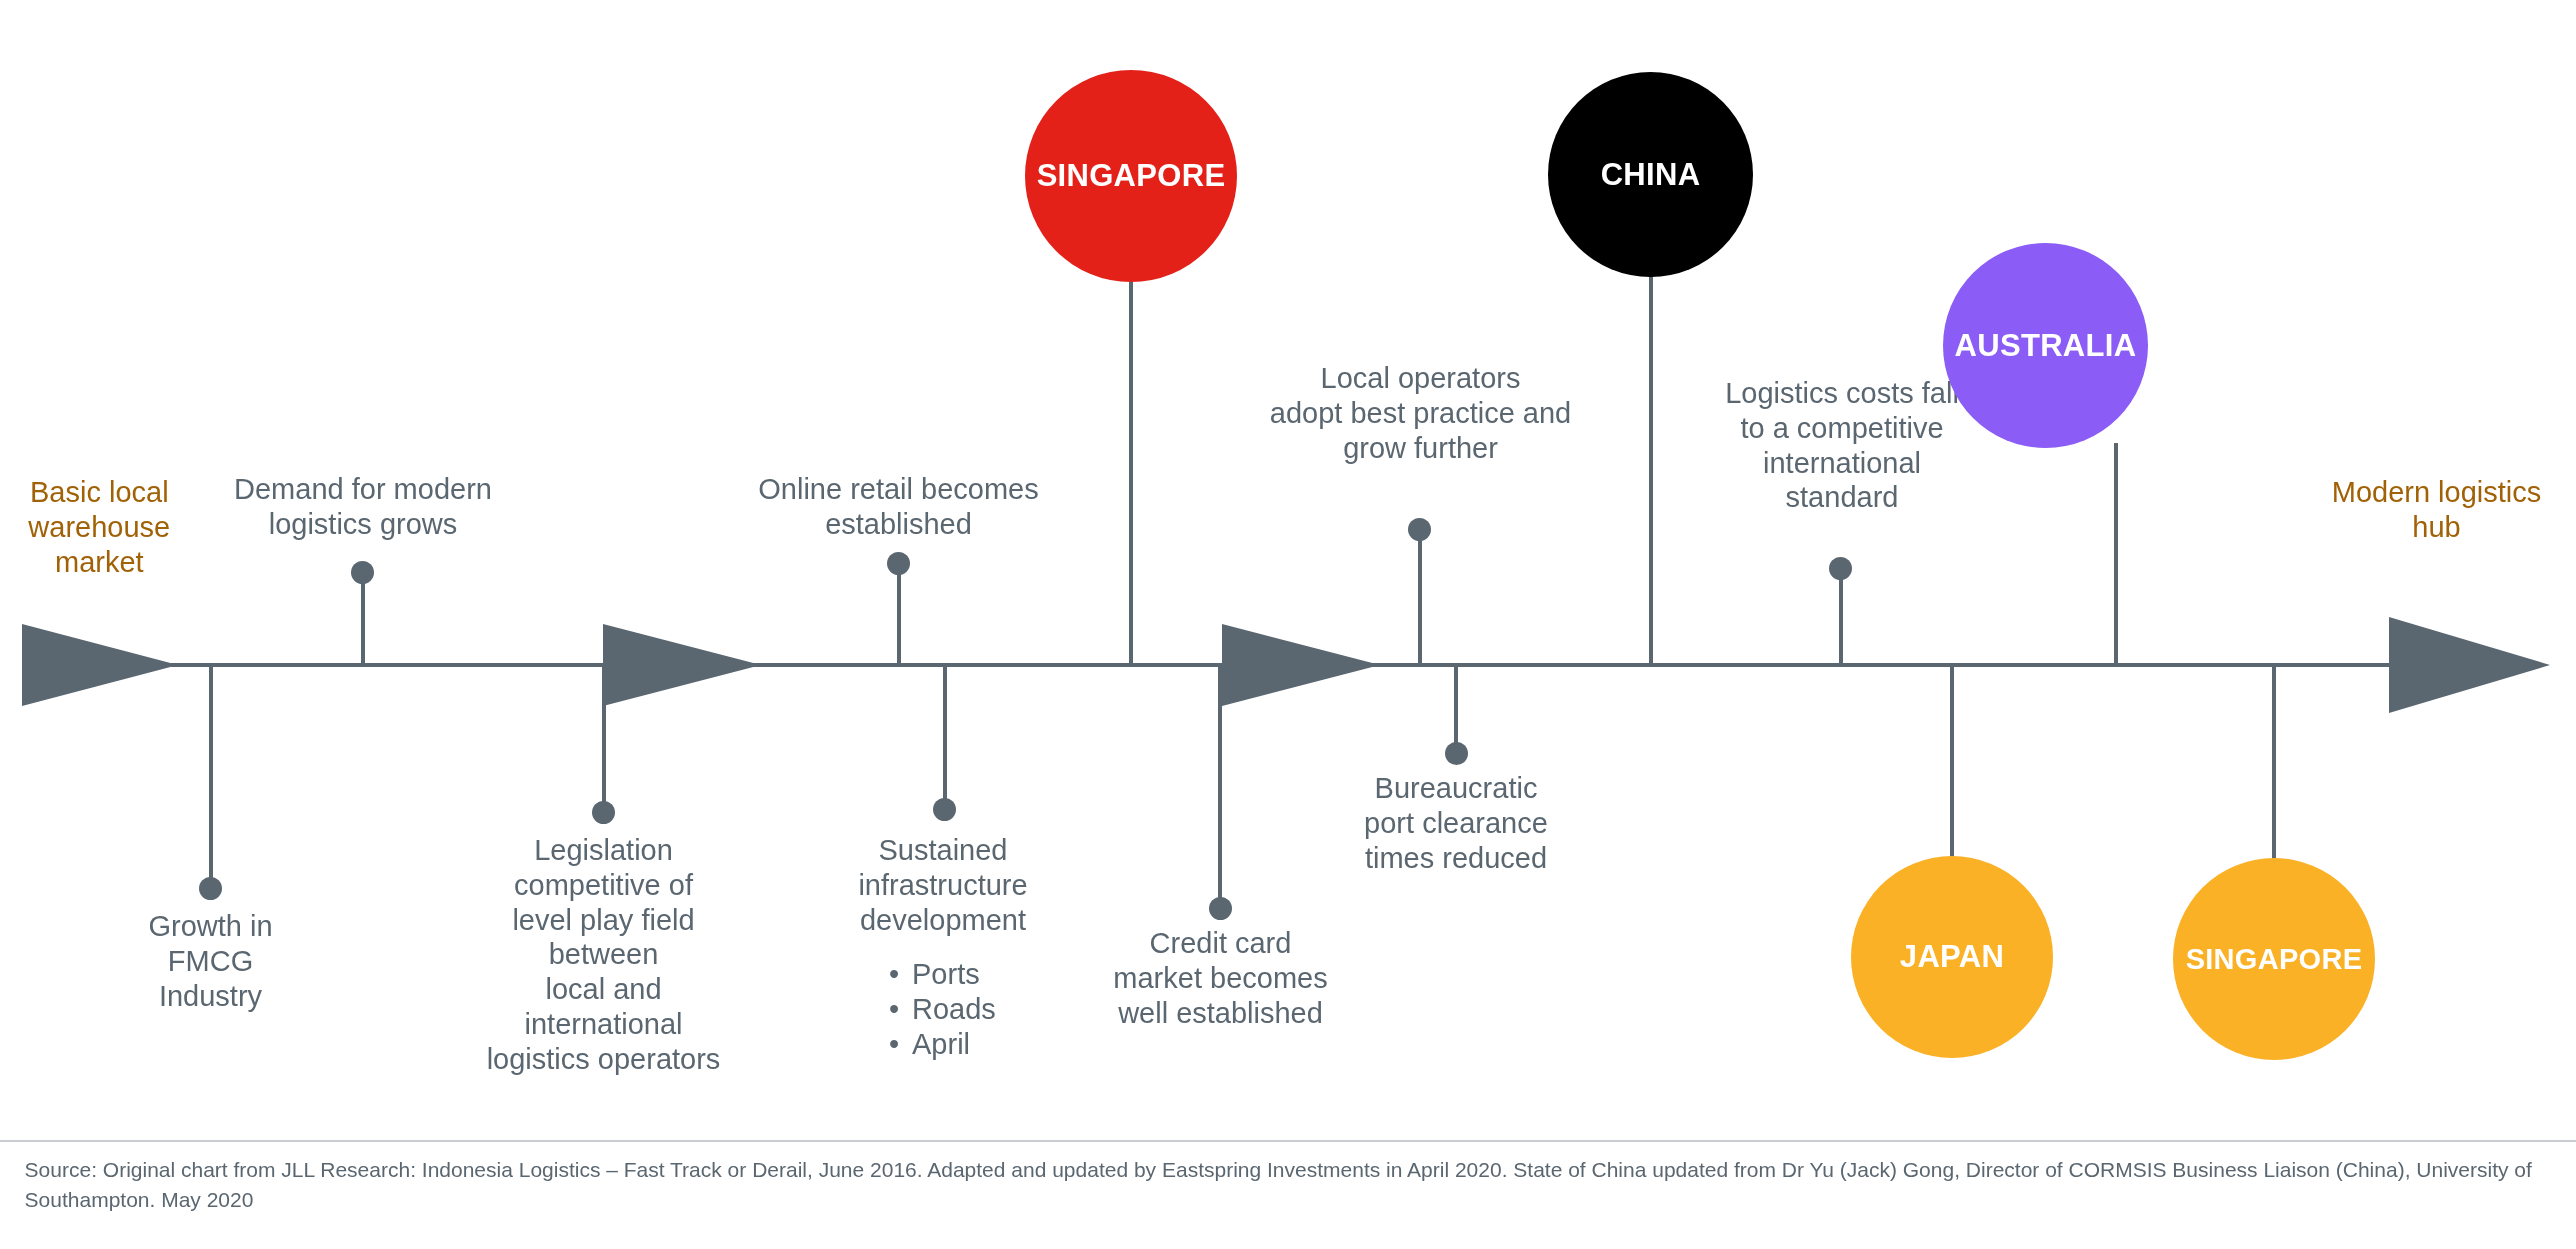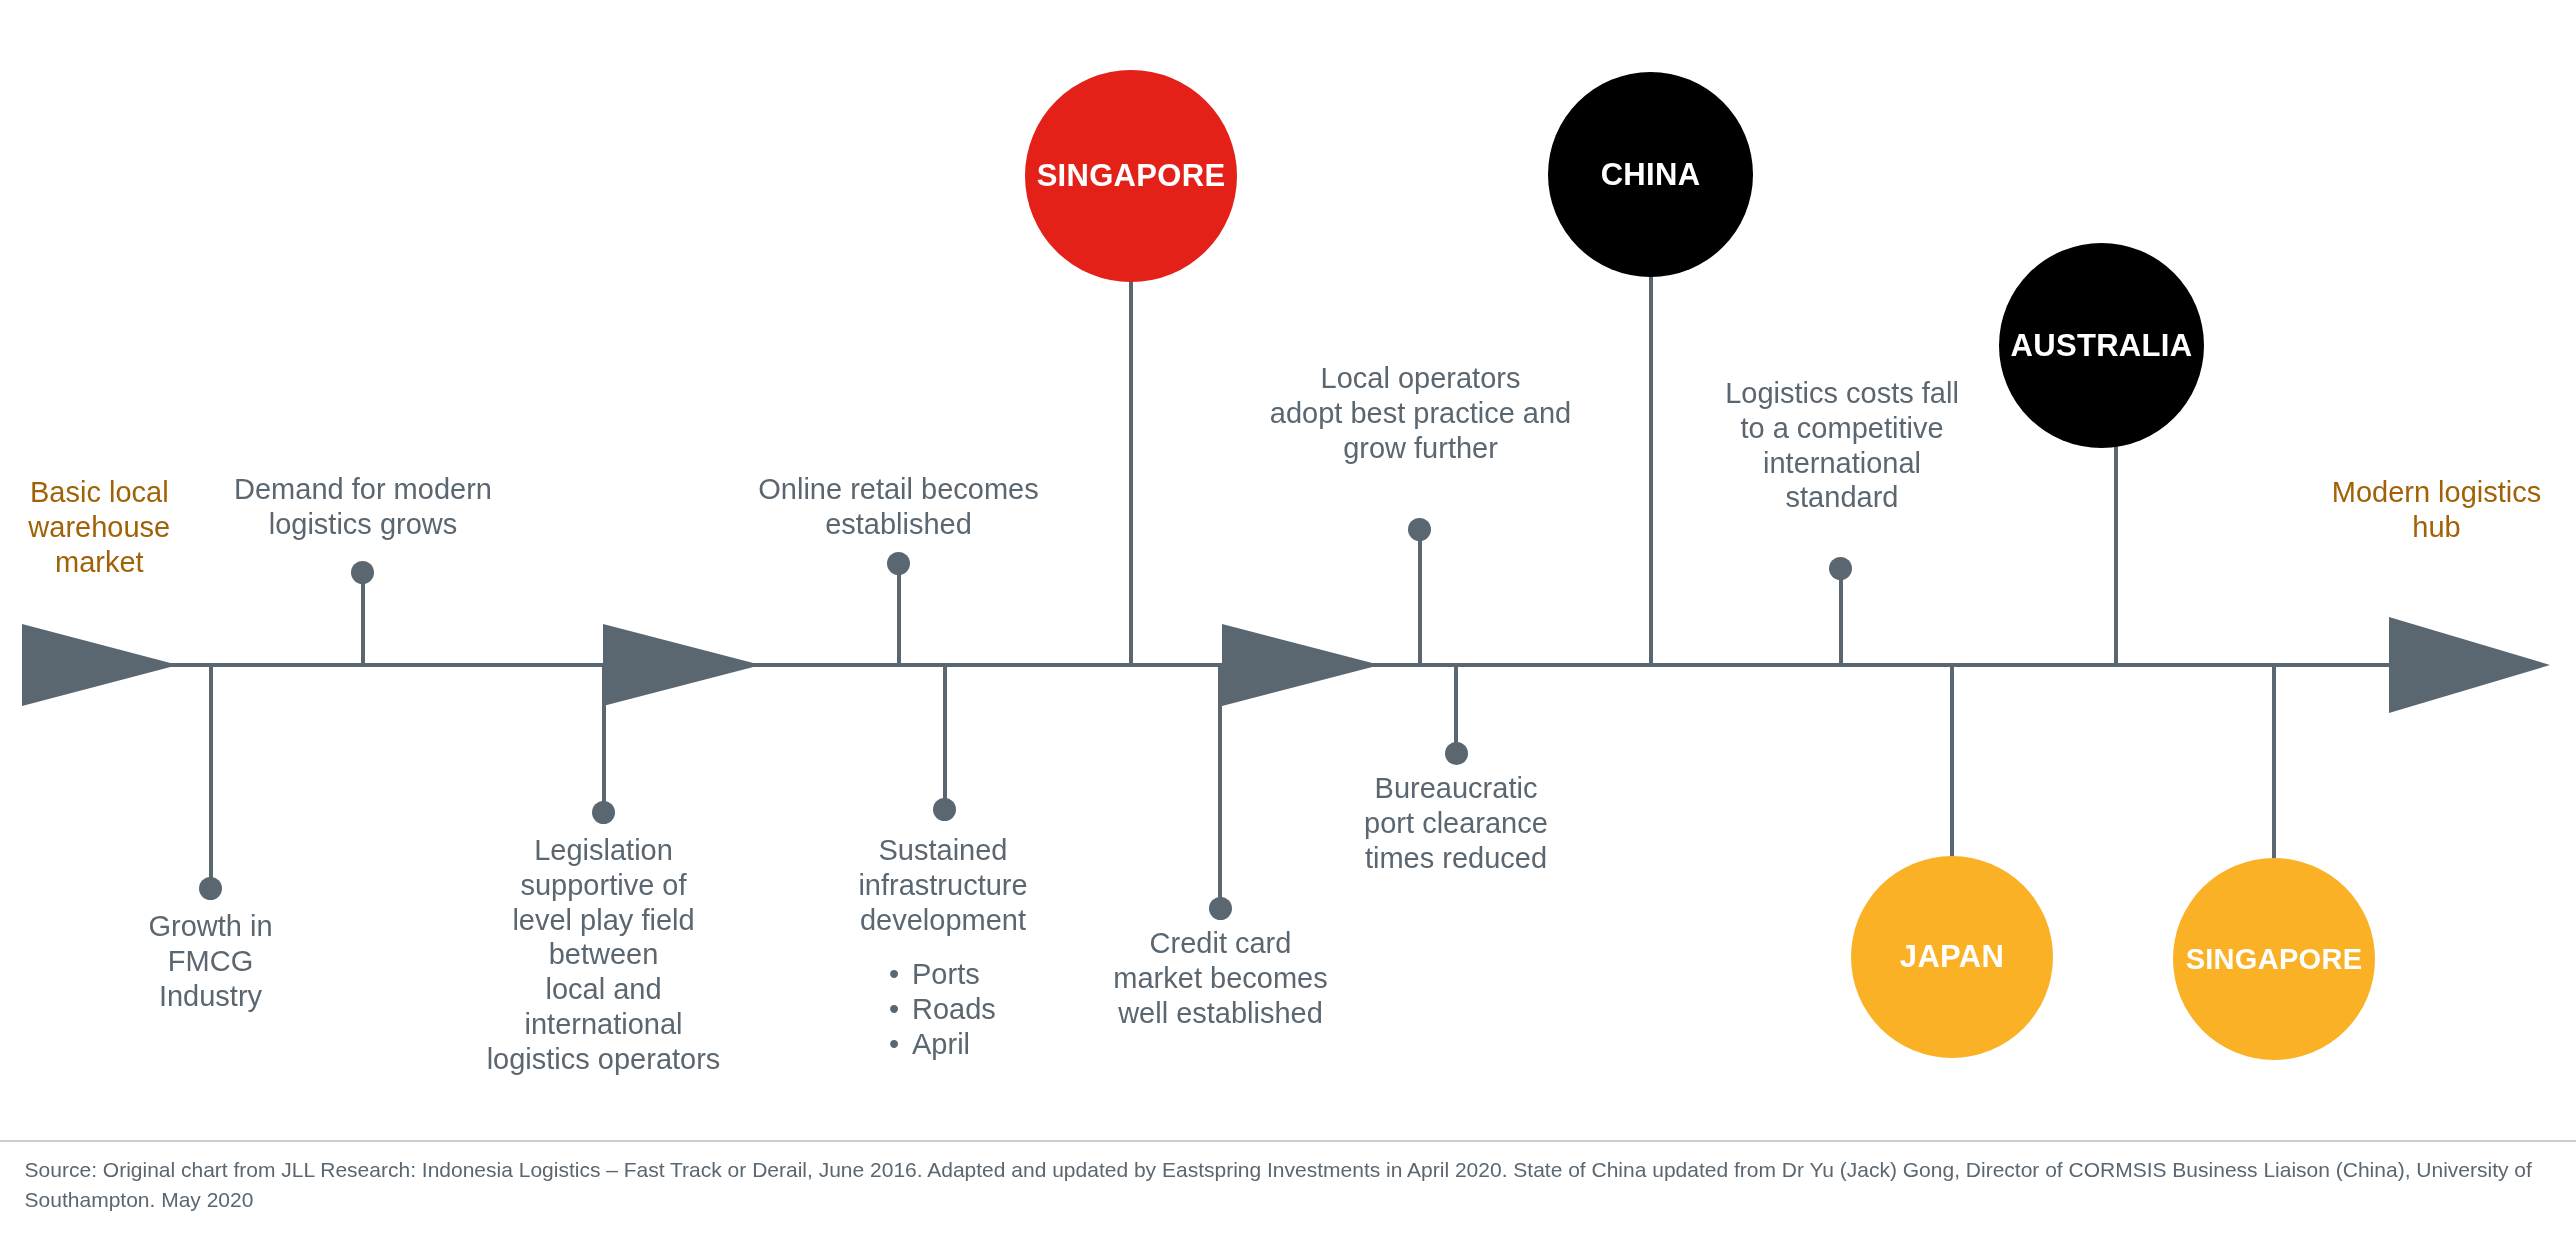--- a/index.html
+++ b/index.html
@@ -164,21 +164,21 @@
 
   <div class="stem" style="left:209px; top:665px; height:219px;"></div>
   <div class="dot" style="left:199px; top:877px;"></div>
   <div class="label" style="left:91px; top:909px; width:239px;">Growth in
 FMCG
 Industry</div>
 
   <div class="stem" style="left:602px; top:665px; height:144px;"></div>
   <div class="dot" style="left:592px; top:801px;"></div>
   <div class="label" style="left:443px; top:833px; width:321px;">Legislation
-supportive of
+competitive of
 level play field
 between
 local and
 international
 logistics operators</div>
 
   <div class="stem" style="left:943px; top:665px; height:140px;"></div>
   <div class="dot" style="left:933px; top:798px;"></div>
   <div class="label" style="left:796px; top:833px; width:294px;">Sustained
 infrastructure
@@ -205,21 +205,21 @@
   <div class="bubble" style="left:1025px; top:70px; width:212px; height:212px; background:#E32119;">
     <span>SINGAPORE</span>
   </div>
 
   <div class="stem" style="left:1649px; top:270px; height:395px;"></div>
   <div class="bubble" style="left:1548px; top:72px; width:205px; height:205px; background:#000000;">
     <span>CHINA</span>
   </div>
 
   <div class="stem" style="left:2114px; top:443px; height:222px;"></div>
-  <div class="bubble" style="left:1999px; top:243px; width:205px; height:205px; background:#000000;">
+  <div class="bubble" style="left:1943px; top:243px; width:205px; height:205px; background:#8b5cf6;">
     <span>AUSTRALIA</span>
   </div>
 
   <div class="stem" style="left:1950px; top:665px; height:198px;"></div>
   <div class="bubble" style="left:1851px; top:856px; width:202px; height:202px; background:#FAB125;">
     <span>JAPAN</span>
   </div>
 
   <div class="stem" style="left:2272px; top:665px; height:200px;"></div>
   <div class="bubble" style="left:2173px; top:858px; width:202px; height:202px; background:#FAB125; font-size:29px;">

